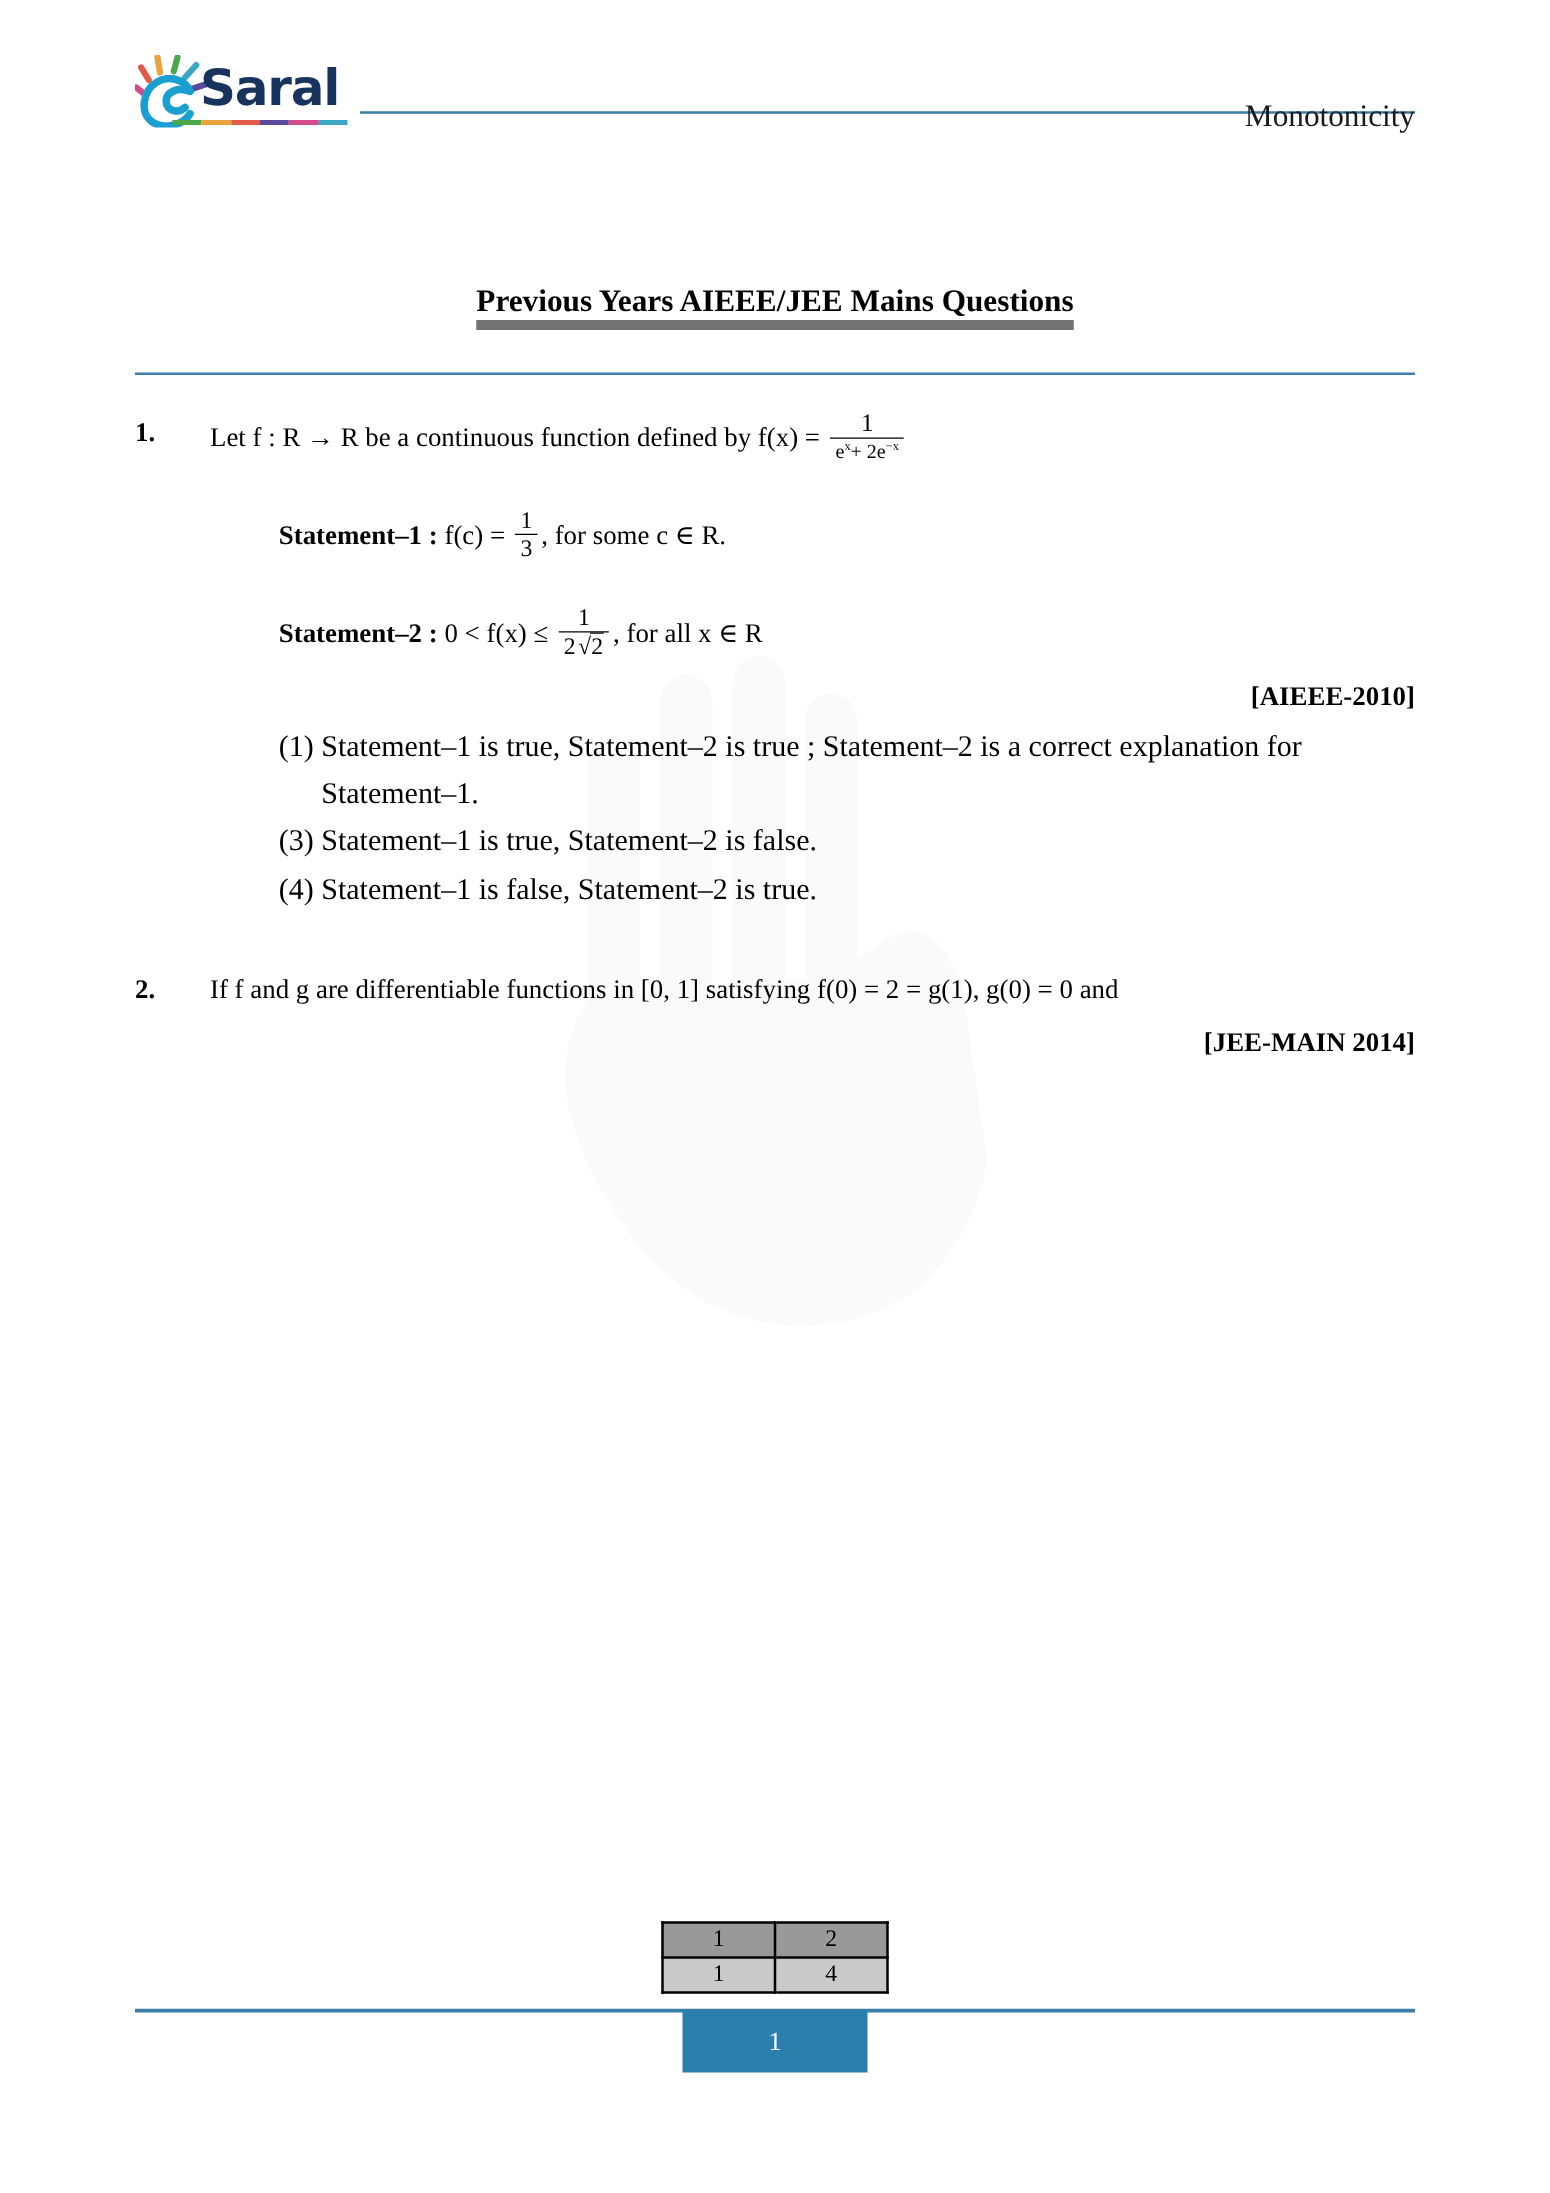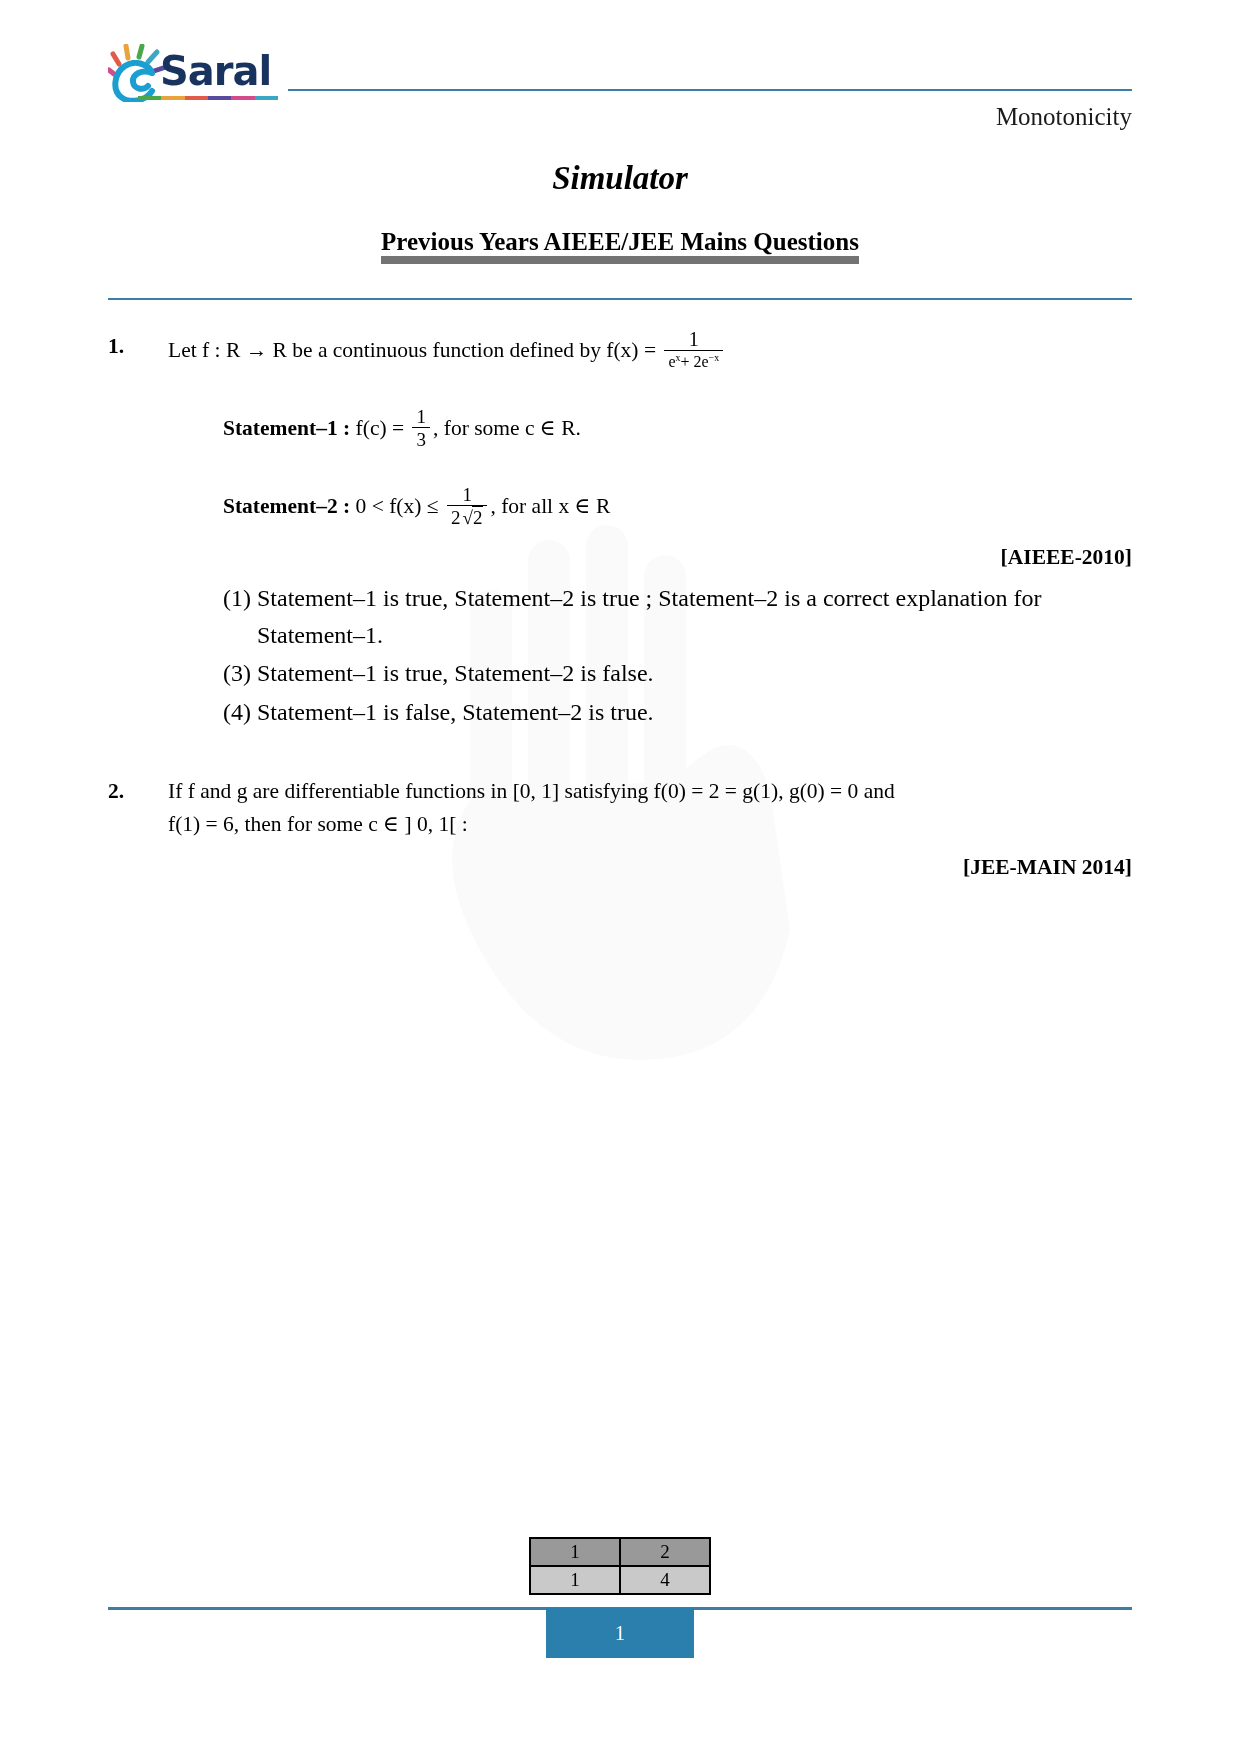--- a/index.html
+++ b/index.html
@@ -79,21 +79,21 @@
     position: absolute;
     left: 288px;
     right: 108px;
     top: 47px;
     height: 2px;
     background: #3c7ea5;
   }
   .header-title {
     position: absolute;
     right: 108px;
-    top: 61px;
+    top: 38px;
     font-size: 25px;
     color: #1a1a1a;
     font-family: "Liberation Serif", serif;
   }
 
   
   .doc-title {
     position: absolute;
     left: 0; right: 0;
     top: 160px;
@@ -295,21 +295,20 @@
         <span style="background:#e05b4a"></span>
         <span style="background:#5a4a9e"></span>
         <span style="background:#d44b8b"></span>
         <span style="background:#3aa7c4"></span>
       </div>
     </div>
     <div class="header-rule"></div>
     <div class="header-title">Monotonicity</div>
   </div>
 
-  <div class="doc-title">Simulator</div>
   <div class="doc-subtitle"><span>Previous Years AIEEE/JEE Mains Questions</span></div>
   <div class="title-rule"></div>
 
   <div class="qbody">
 
     <div class="q">
       <div class="q-num">1.</div>
       <div class="q-content">
         <div class="q-line">
           <span>Let f : R</span>
@@ -356,21 +355,20 @@
             <span>Statement–1 is false, Statement–2 is true.</span>
           </div>
         </div>
       </div>
     </div>
 
     <div class="q q2">
       <div class="q-num">2.</div>
       <div class="q-content">
         <div class="q-line">If f and g are differentiable functions in [0, 1] satisfying f(0) = 2 = g(1), g(0) = 0 and</div>
-        <div class="q-line">f(1) = 6, then for some c ∈ ] 0, 1[ :</div>
         <div class="src">[JEE-MAIN 2014]</div>
       </div>
     </div>
 
   </div>
 
   <table class="anskey">
     <tbody>
         <tr class="head">
       <td>1</td>

